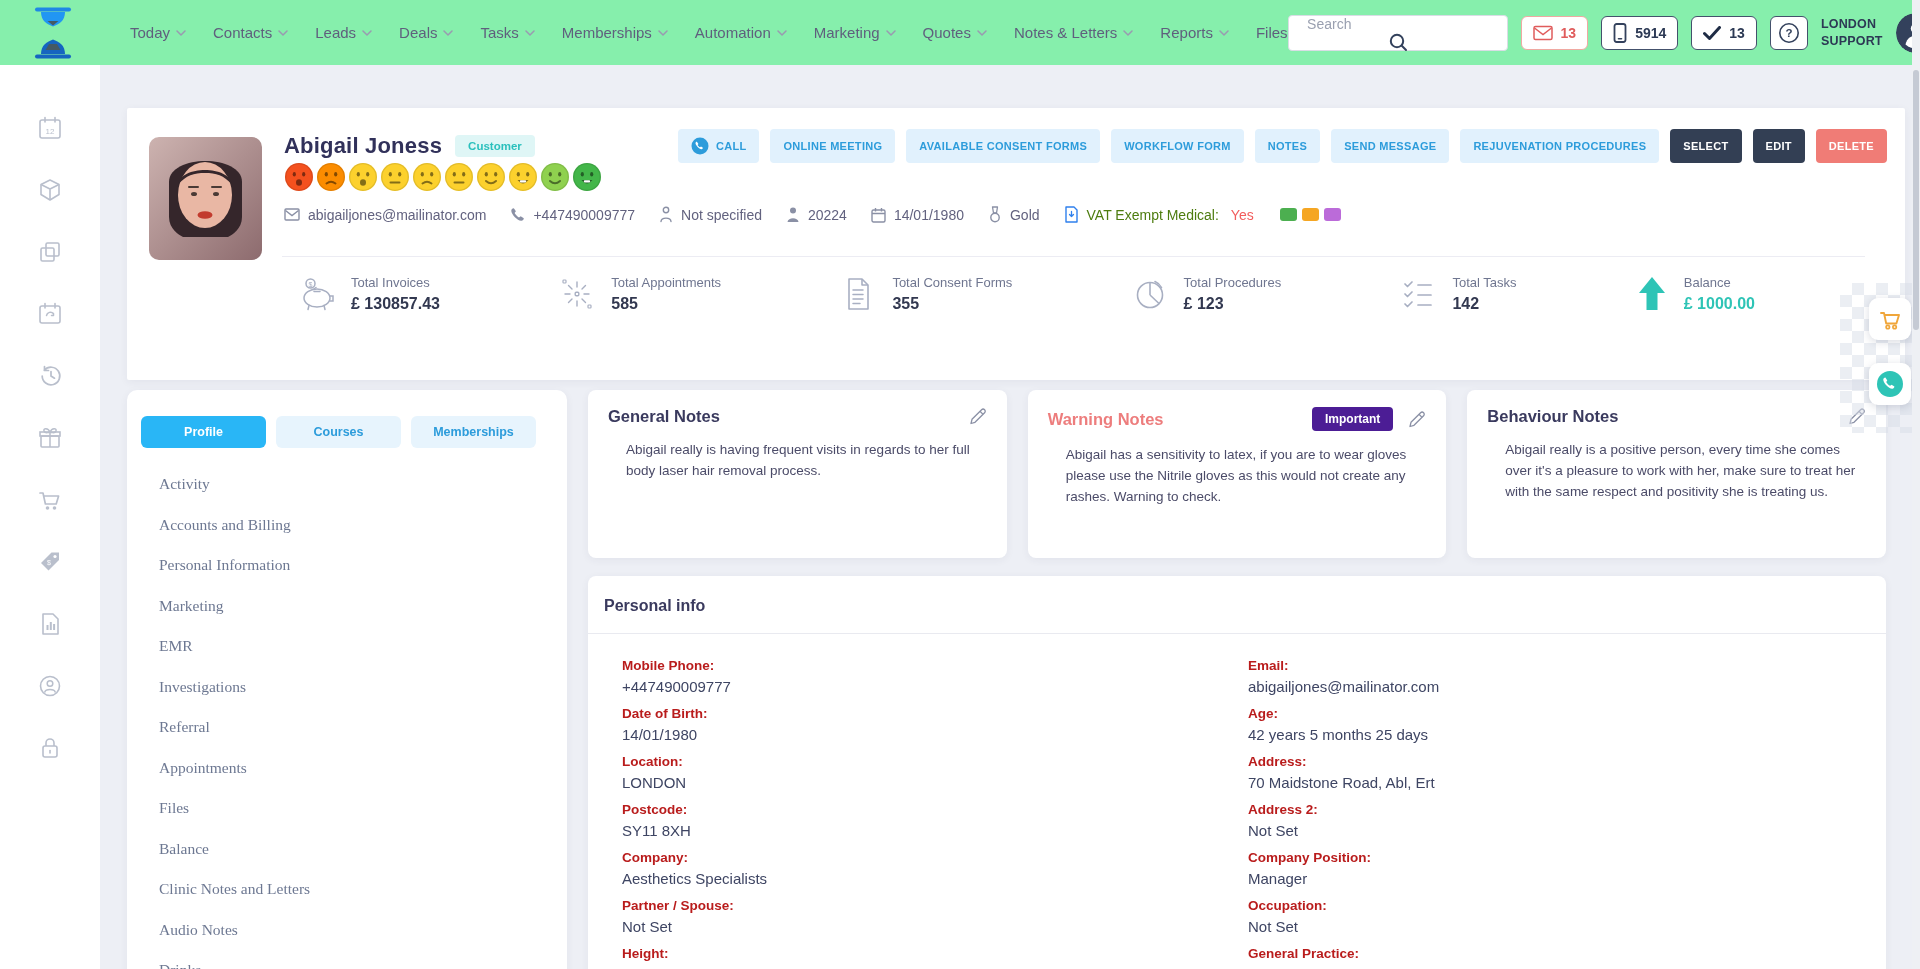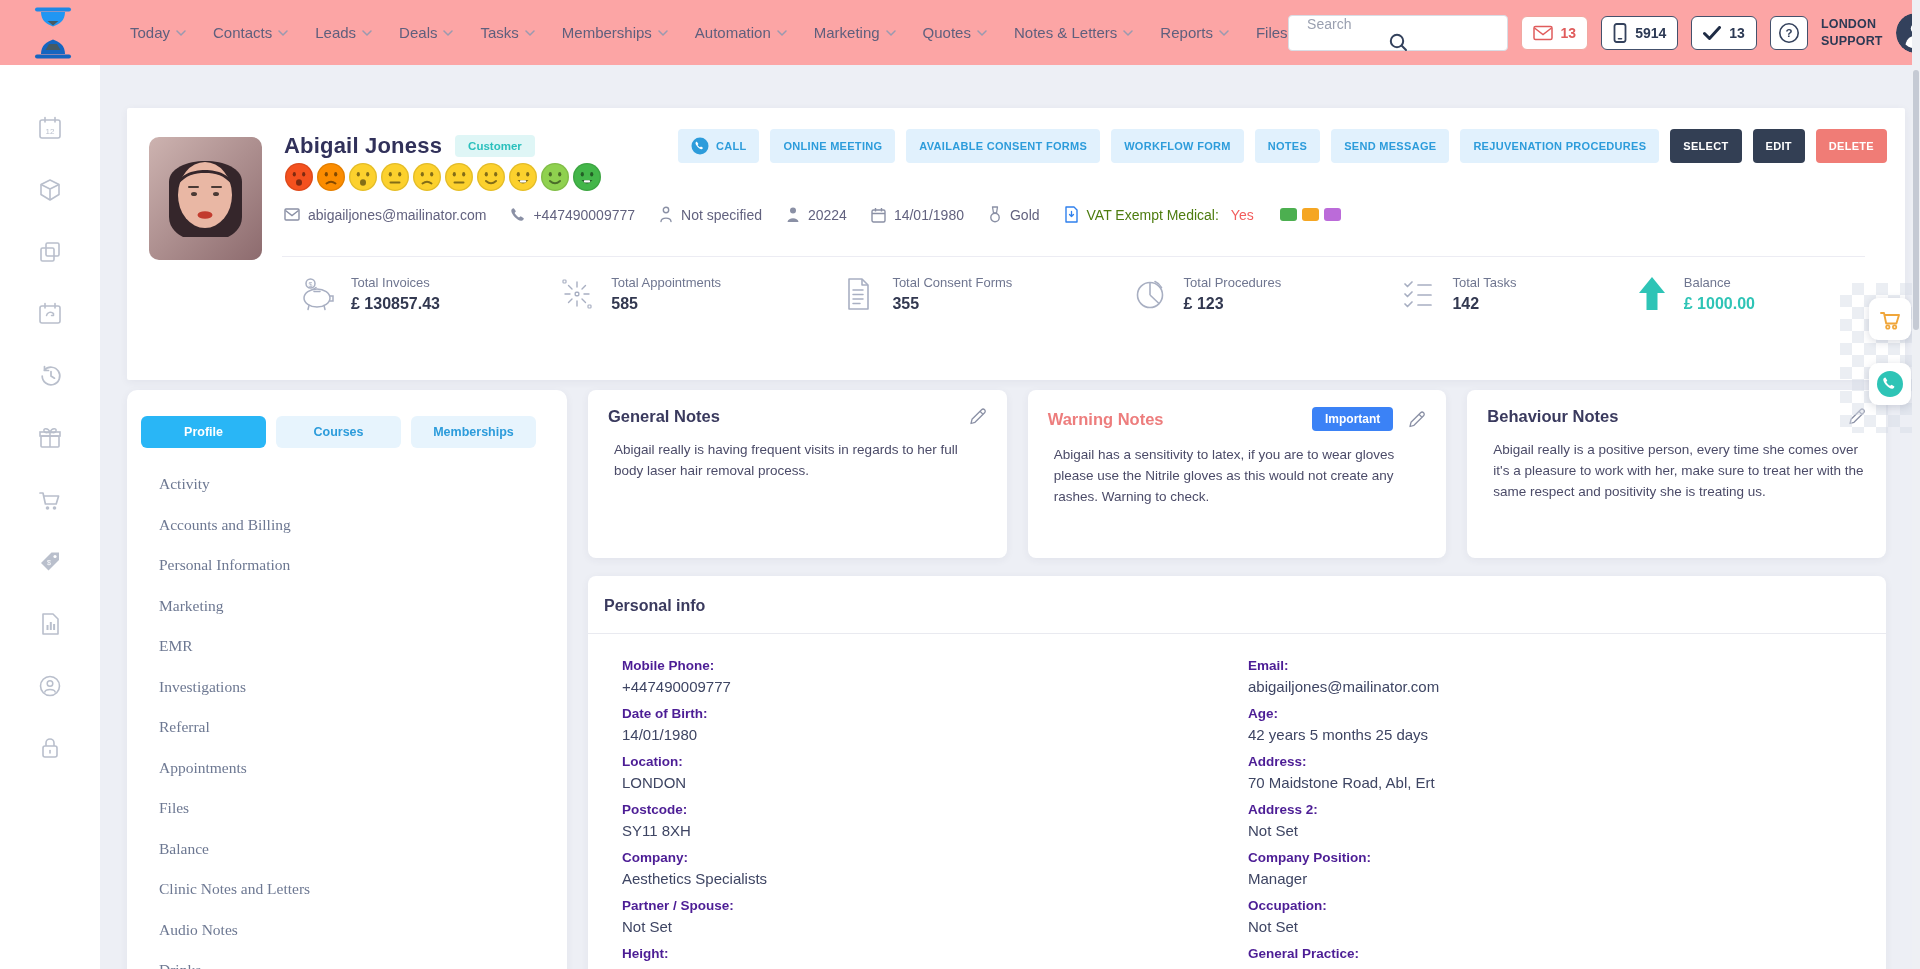--- a/index.html
+++ b/index.html
@@ -1,20 +1,20 @@
 <!DOCTYPE html>
 <html><head>
 <meta charset="utf-8">
 <style>
   html,body{margin:0;padding:0;width:1920px;height:969px;overflow:hidden;
     background:#edeff5;font-family:"Liberation Sans",sans-serif;}
   .page{position:relative;width:1920px;height:969px;}
 
   
-  .top-header{position:absolute;left:0;top:0;width:100%;height:65px;background:#fca5a5;
+  .top-header{position:absolute;left:0;top:0;width:100%;height:65px;background:#86efac;
     display:flex;align-items:center;z-index:10;}
   .logo{margin-left:30px;display:flex;align-items:center;}
   .main-nav{display:flex;gap:27px;margin-left:54px;align-items:center;}
   .nav-item{display:flex;align-items:center;gap:6px;font-size:15px;color:#5f5f7d;cursor:pointer;white-space:nowrap;}
   .header-right{margin-left:auto;display:flex;align-items:center;gap:13px;margin-right:36px;}
   .search-box{width:218px;height:34px;border:1px solid #d9dde5;border-radius:4px;display:flex;align-items:center;background:#fff;flex-direction:column;}
   .search-box input{border:0;outline:0;flex:1;min-width:0;padding:0 12px;font-size:14px;color:#4a4a66;font-family:inherit;background:transparent;}
   .search-box input::placeholder{color:#9aa0b0;}
   .search-btn{width:34px;height:100%;display:flex;align-items:center;justify-content:center;cursor:pointer;}
   .hbadge{height:34px;border-radius:6px;display:flex;align-items:center;gap:8px;padding:0 11px;
@@ -74,34 +74,34 @@
   .menu{padding:16px 0 0 32px;display:flex;flex-direction:column;}
   .menu-item{height:40.5px;display:flex;align-items:center;font-size:15.5px;color:#6d7892;cursor:pointer;font-family:Liberation Serif, serif;}
 
   
   .notes-row{position:absolute;left:588px;top:390px;width:1298px;display:flex;gap:21px;}
   .note-card{flex:1;height:168px;background:#fff;border-radius:8px;box-shadow:0 2px 8px rgba(45,55,90,.06);
     box-sizing:border-box;padding:17px 20px;}
   .note-head{display:flex;align-items:center;}
   .note-title{font-size:16.5px;font-weight:600;color:#3a3a5e;}
   .note-card.warning .note-title{color:#ed7d7d;}
-  .note-badge{margin-left:auto;background:#3b82f6;color:#fff;font-size:12px;font-weight:600;padding:5px 13px;border-radius:4px;}
+  .note-badge{margin-left:auto;background:#4c1d95;color:#fff;font-size:12px;font-weight:600;padding:5px 13px;border-radius:4px;}
   .note-pencil{margin-left:auto;cursor:pointer;display:flex;}
   .note-pencil.after-badge{margin-left:14px;}
-  .note-body{margin:13px 0 0 6px;font-size:13.5px;line-height:1.57;color:#4b4b68;}
+  .note-body{margin:13px 0 0 18px;font-size:13.5px;line-height:1.57;color:#4b4b68;}
 
   
   .personal-card{position:absolute;left:588px;top:576px;width:1298px;height:500px;background:#fff;
     border-radius:8px;box-shadow:0 2px 8px rgba(45,55,90,.06);box-sizing:border-box;}
   .personal-title{padding:21px 0 0 16px;font-size:16px;font-weight:600;color:#3a3a5e;}
   .personal-divider{margin-top:18px;height:1px;background:#e9eaf0;}
   .pcols{display:flex;padding:24px 0 0 34px;}
   .pcol{width:626px;display:flex;flex-direction:column;}
   .prow{height:48px;}
-  .plabel{font-size:13.5px;font-weight:600;color:#4c1d95;}
+  .plabel{font-size:13.5px;font-weight:600;color:#b91c1c;}
   .pvalue{font-size:15px;color:#3e4563;margin-top:5px;}
 
   
   .checker{position:absolute;right:8px;top:283px;width:72px;height:150px;z-index:1;opacity:.5;
     background-image:conic-gradient(#d7dce6 25%,transparent 0 50%,#d7dce6 0 75%,transparent 0);
     background-size:24px 24px;}
   .float-btn{position:absolute;width:42px;height:42px;background:#fff;border-radius:9px;border:0;
     box-shadow:0 2px 8px rgba(45,55,90,.18);display:flex;align-items:center;justify-content:center;cursor:pointer;z-index:5;}
   .float-btn.f0{right:9px;top:298px;}
   .float-btn.f1{right:9px;top:363px;}

